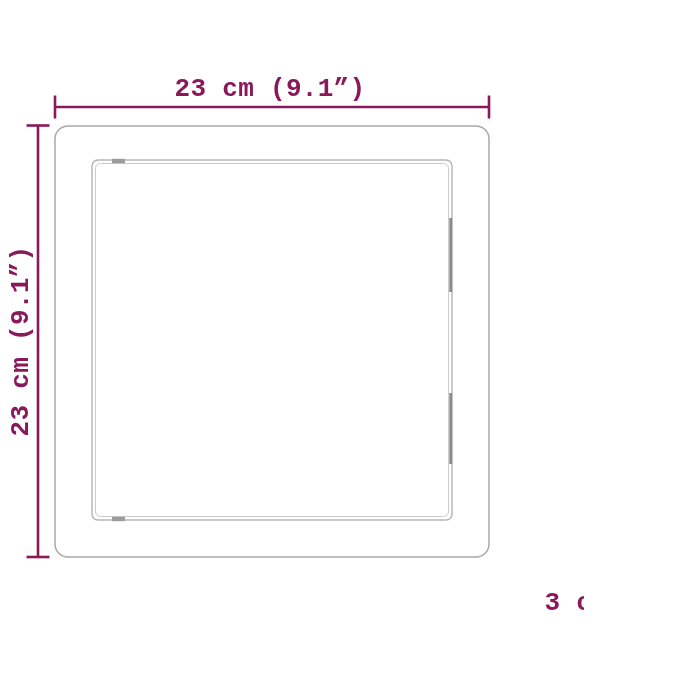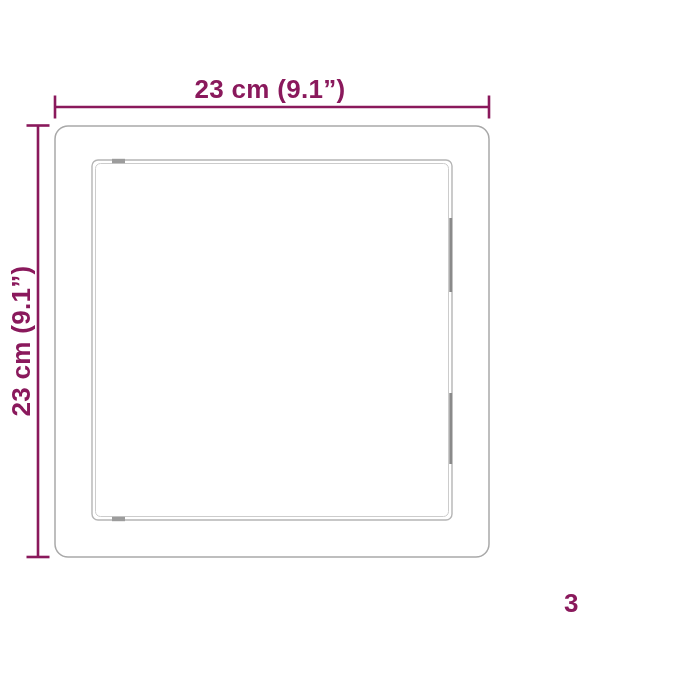--- a/index.html
+++ b/index.html
@@ -1,18 +1,18 @@
 <!DOCTYPE html>
 <html style="--accent: #8a195c; --line: #a9a9a9; --background: #ffffff;"><head>
 <meta charset="utf-8">
 <style>
   html,body{margin:0;padding:0;background:#ffffff;}
   .canvas{
     position:relative;width:584px;height:700px;background:var(--background,#fff);
-    font-family:Liberation Sans, sans-serif;overflow:hidden;text-align:center;
+    font-family:Liberation Mono, monospace;overflow:hidden;text-align:center;
   }
   svg{position:absolute;left:0;top:0;}
   .ln{fill:#ffffff;stroke:#a9a9a9;stroke-width:1.5;}
   .ln-thin{fill:none;stroke:#b5b5b5;stroke-width:1.4;}
   .ln-thinner{fill:none;stroke:#cccccc;stroke-width:1;}
   .part{fill:#ffffff;stroke:#a0a0a0;stroke-width:1.3;}
   .part-nf{fill:none;stroke:#a0a0a0;stroke-width:1.3;}
   .dark-seg{fill:#8a8a8a;}
   .mark{fill:#9c9c9c;}
   .bracket-dark{stroke:#4f4f4f;stroke-width:3.6;fill:none;}

